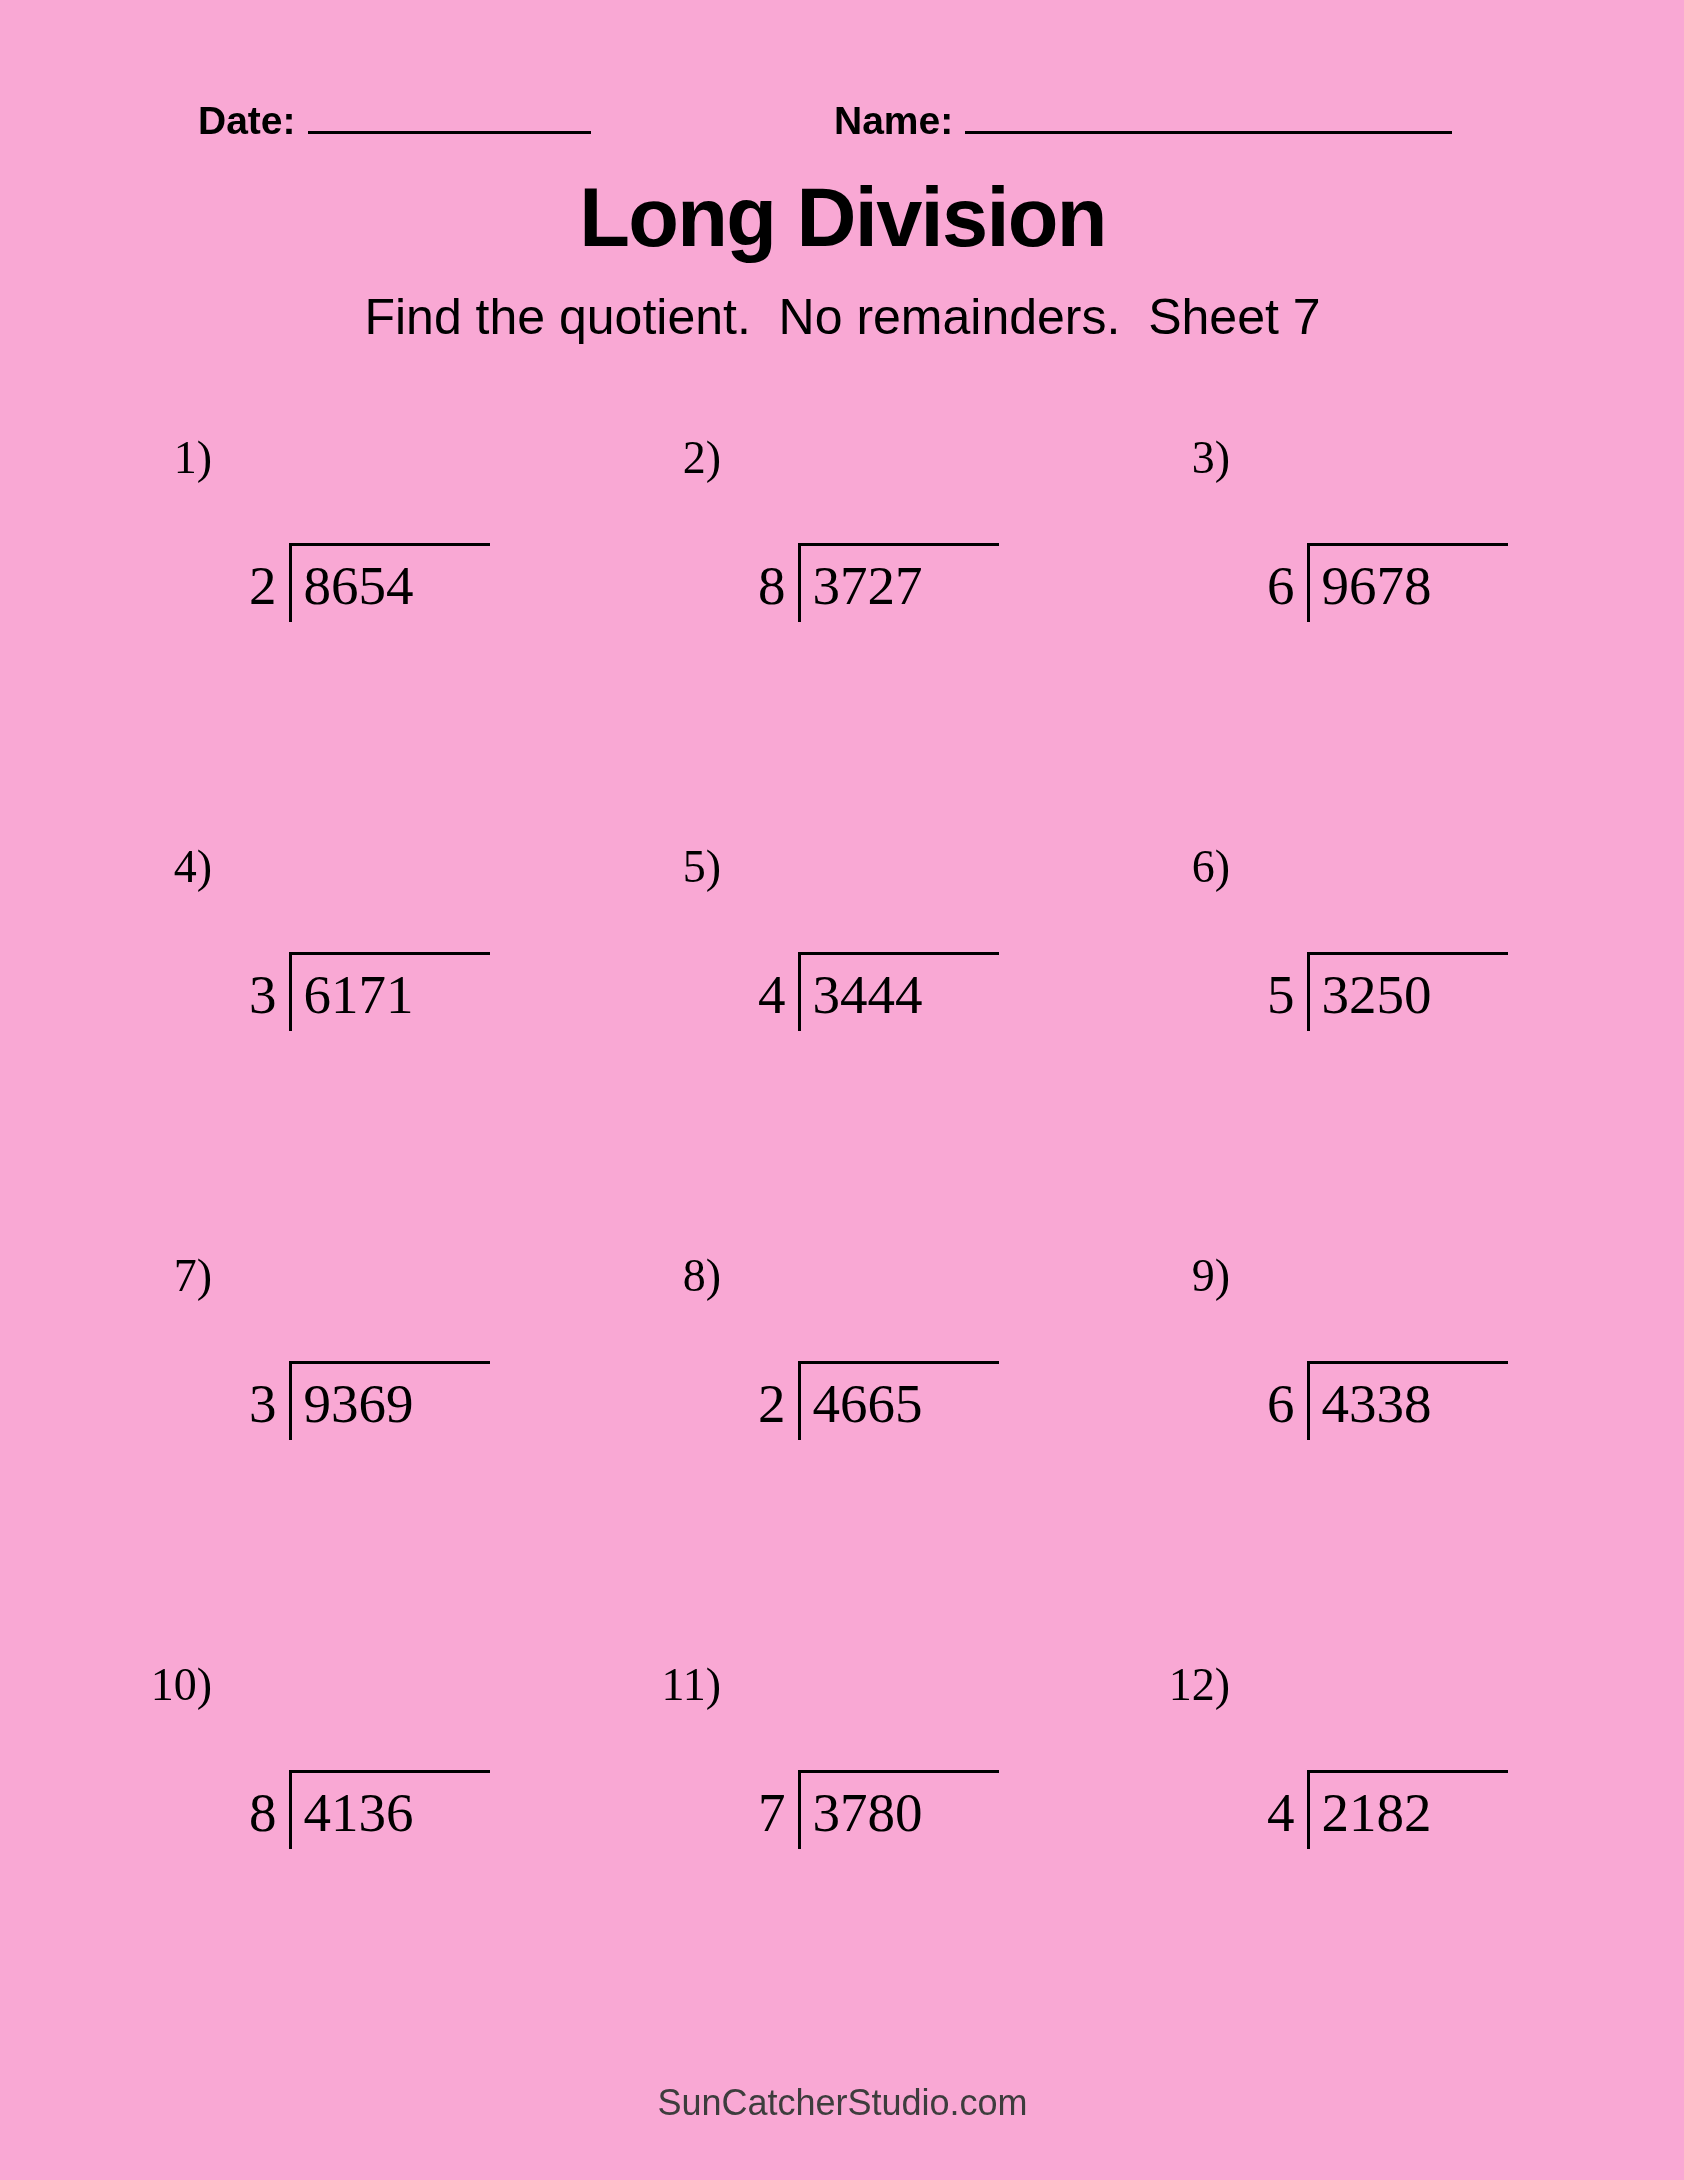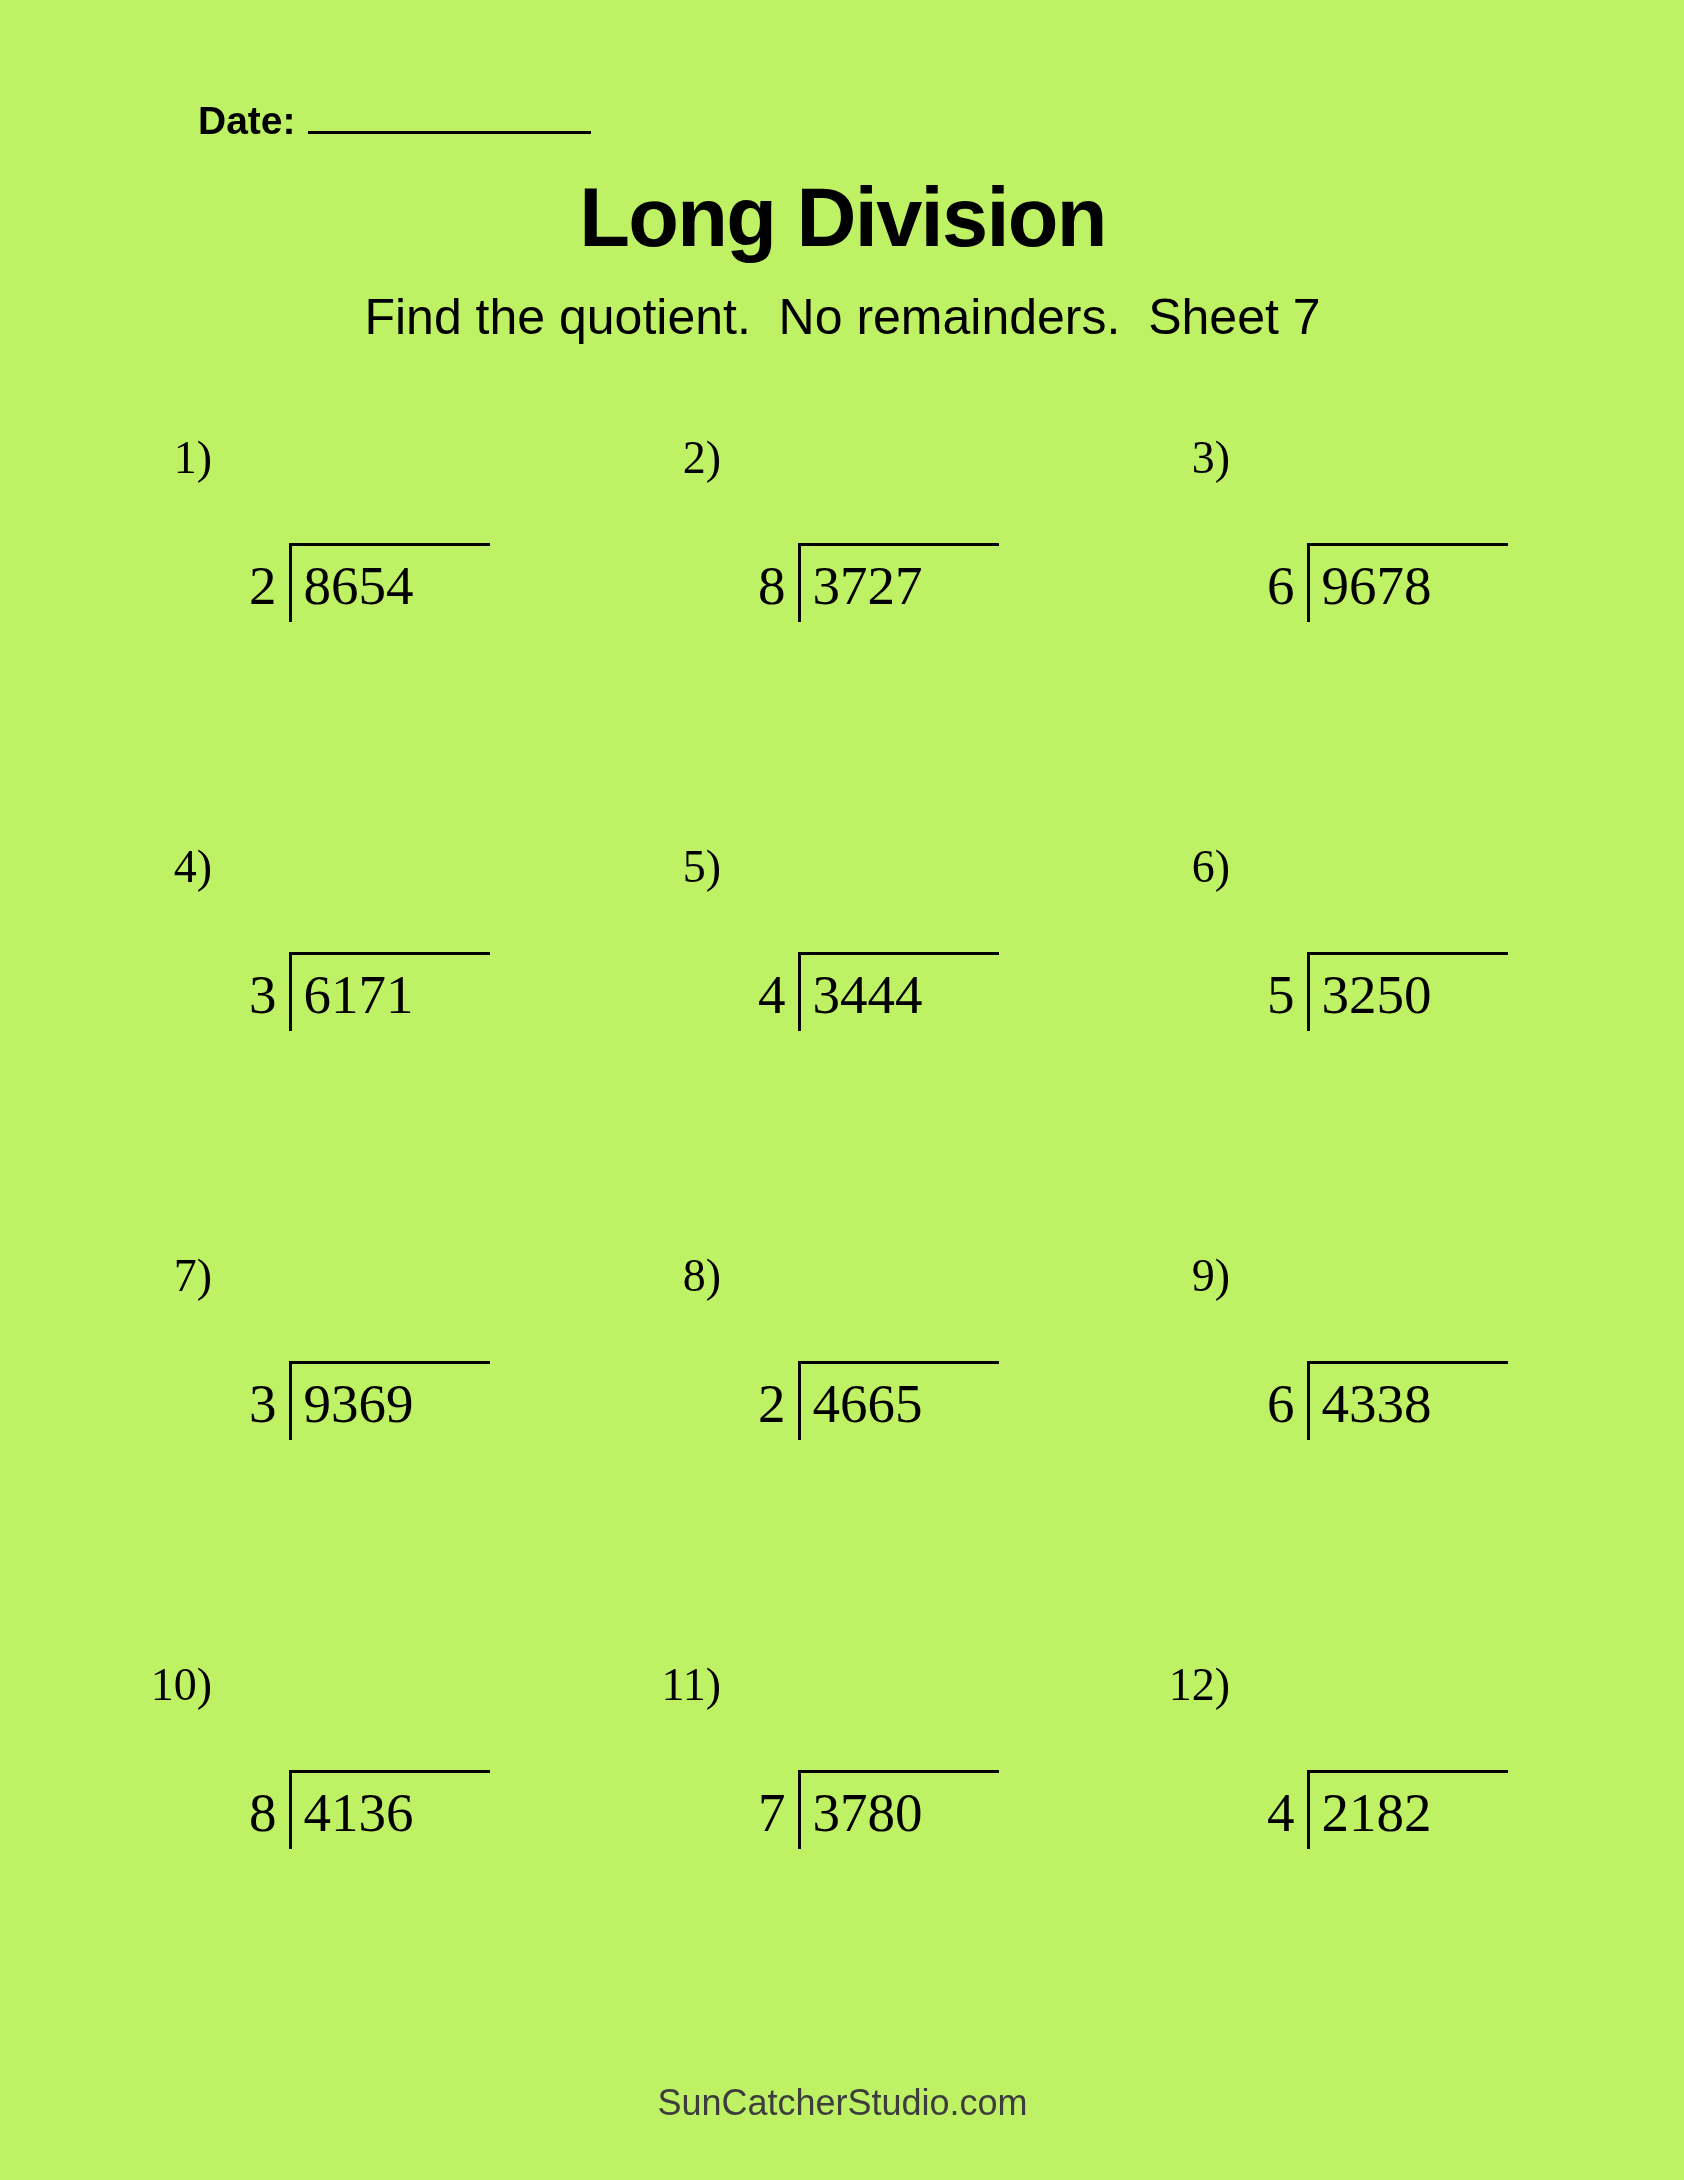--- a/index.html
+++ b/index.html
@@ -1,21 +1,21 @@
 <!DOCTYPE html>
 <html style="font-size:13.6px"><head>
 <meta charset="utf-8">
 <style>
   * { margin: 0; padding: 0; box-sizing: content-box; }
   html, body { background: #e8e8e8; }
   .page {
     position: relative;
     width: 1685px;
     height: 2181px;
-    background: #bef264;
+    background: #f9a8d4;
     font-family: "Liberation Sans", sans-serif;
     color: #000000;
     overflow: hidden;
   }
 
   
   .field { position: absolute; top: 101px; font-size: 39px; font-weight: 700; line-height: 1; white-space: nowrap; }
   .field-date { left: 198px; }
   .field-name { left: 834px; }
   .blank-line { display: inline-block; border-bottom: 3.4px solid #000; margin-left: 12px; }
@@ -70,20 +70,23 @@
     text-align: center; font-size: 36px; color: #3d3d3d;
   }
 </style>
 </head>
 <body>
 
 <div class="page">
 
   <div class="field field-date">
     <span>Date:</span><span class="blank-line date"></span>
+  </div>
+  <div class="field field-name">
+    <span>Name:</span><span class="blank-line name"></span>
   </div>
 
   <div class="title-row">
     <span class="title-main">Long Division</span>
   </div>
   <div class="subtitle">Find the quotient.  No remainders.  Sheet 7</div>
 
   <div class="problems">
 
     <div class="problem">

